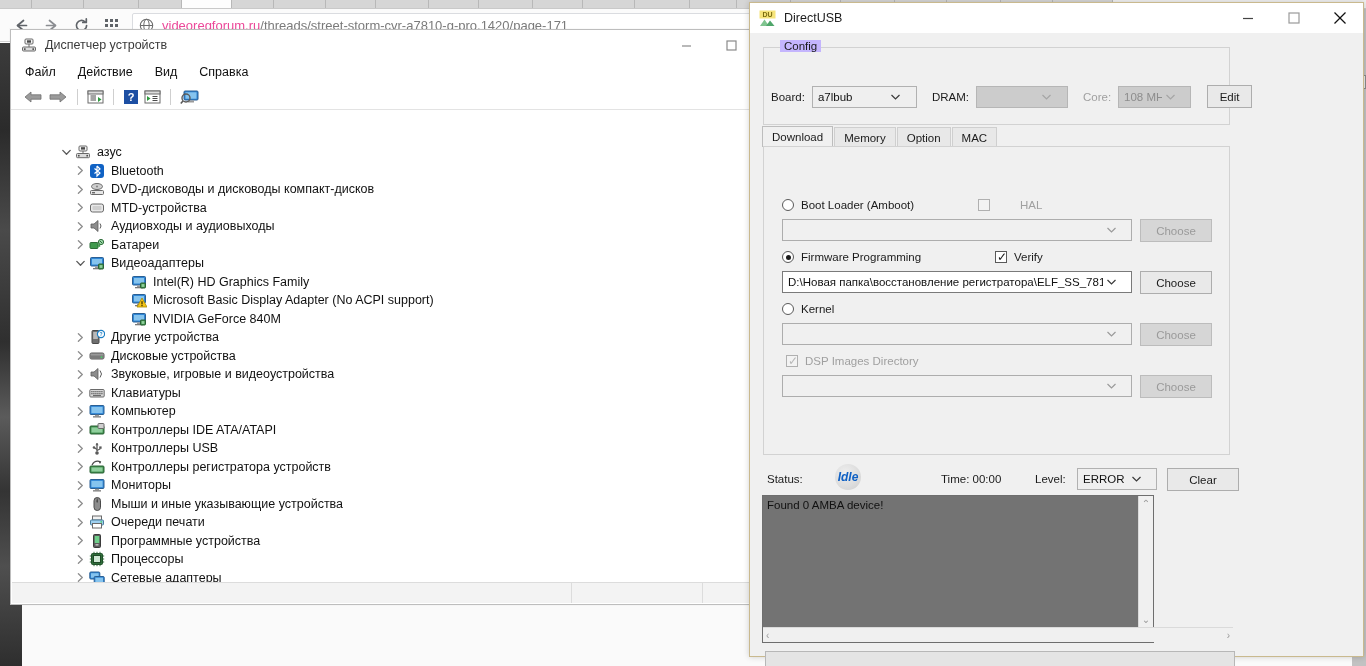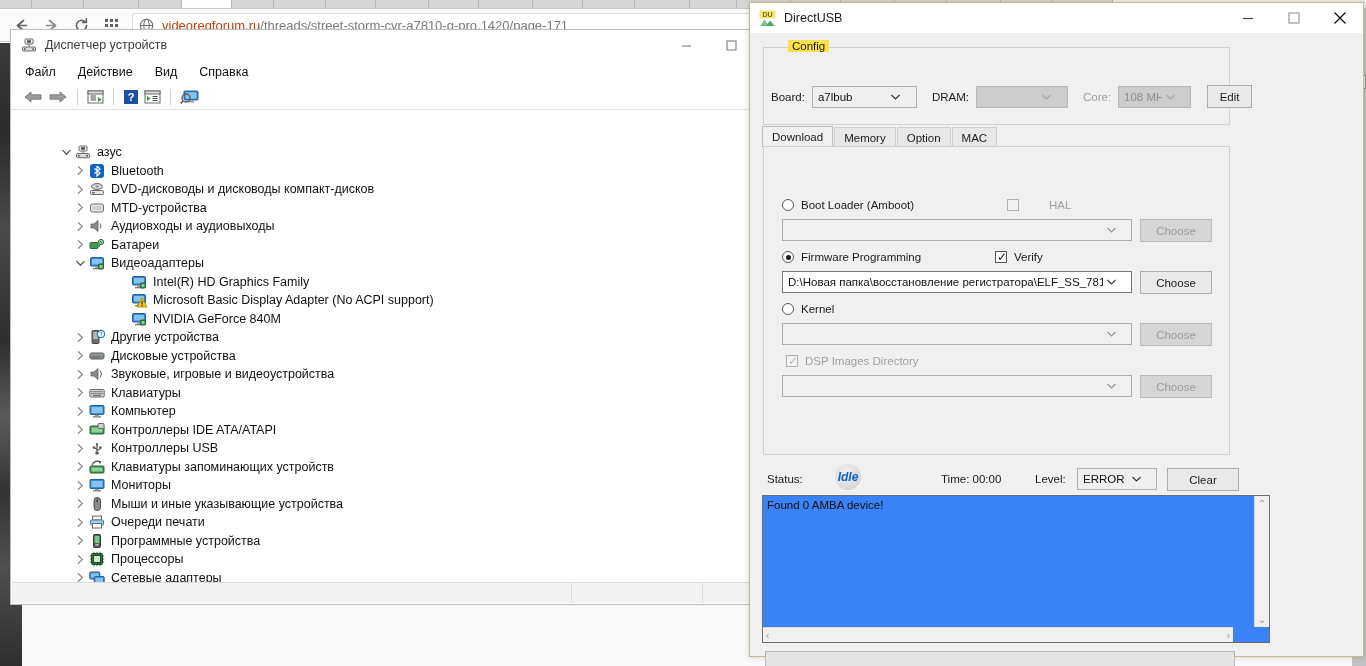--- a/index.html
+++ b/index.html
@@ -28,21 +28,21 @@
     width:30px; height:26px; display:flex; align-items:center; justify-content:center;
     color:#5f6368;
   }
   .nav-btn svg { display:block; }
   .urlbox {
     flex:1; height:24px; margin-left:6px; border:1px solid #dadce0; border-radius:2px;
     background:#fff; display:flex; align-items:center; padding:0 6px; gap:8px;
   }
   .url-favicon { width:15px; height:15px; flex:0 0 15px; }
   .url-text { font-size:13px; color:#202124; white-space:nowrap; }
-  .url-text .host { color:#c2410c; }
+  .url-text .host { color:#ec4899; }
   .url-text .path { color:#7a7a7a; }
 
   .page-body {
     position:absolute; left:0; top:43px; width:1352px; height:623px;
     background:#ffffff;
   }
   .left-dark {
     position:absolute; left:0; top:0; width:22px; height:623px;
     background:linear-gradient(180deg,#3c3c3c 0%,#2b2b2b 14%,#4a4a4a 30%,#2f2f2f 48%,
       #5b5b5b 60%,#343434 72%,#4f4f4f 84%,#2e2e2e 100%);
@@ -113,21 +113,21 @@
   .du-ticon { width:17px; height:17px; margin-right:8px; flex:0 0 17px; }
   .du-title { font-size:12.5px; color:#1b1b1b; flex:1; }
   .du-wbtn { width:46px; height:29px; display:flex; align-items:center; justify-content:center; color:#444; }
   .du-wbtn.close { color:#111; }
   .du-body { position:absolute; left:0; top:30px; width:613px; height:623px; background:#f0f0f0; }
 
   .groupbox {
     position:absolute; border:1px solid #d2d2d2; background:transparent;
   }
   .gb-label {
-    position:absolute; top:-8px; left:24px; background:#fde047; padding:0 4px;
+    position:absolute; top:-8px; left:16px; background:#c4b5fd; padding:0 4px;
     font-size:11.5px; color:#1b1b1b;
   }
   .fld-label { font-size:11.5px; color:#1b1b1b; }
   .fld-label.dim { color:#a0a0a0; }
 
   .combo {
     border:1px solid #7a7a7a; background:#fff; height:22px;
     display:flex; align-items:center; padding:0 12px 0 5px; font-size:11.5px; color:#111;
     position:relative; overflow:hidden; white-space:nowrap;
   }
@@ -174,22 +174,22 @@
   .row { display:flex; align-items:center; gap:7px; }
 
   .statuspill {
     width:26px; height:26px; border-radius:50%;
     background:radial-gradient(circle at 40% 35%, #efefef 0%, #dcdcdc 60%, #cdcdcd 100%);
     display:flex; align-items:center; justify-content:center;
     font-size:12px; font-weight:bold; color:#1061c4; font-style:italic;
   }
 
   .logbox {
-    position:absolute; left:12px; top:462px; width:508px; height:148px;
-    background:#3b82f6; border:1px solid #6e6e6e;
+    position:absolute; left:12px; top:462px; width:392px; height:148px;
+    background:#737373; border:1px solid #6e6e6e;
   }
   .log-text { padding:3px 4px; font-size:11.5px; color:#111; }
   .log-vscroll {
     position:absolute; right:0; top:0; width:15px; height:131px; background:#f0f0f0;
     border-left:1px solid #dadada; display:flex; flex-direction:column;
     align-items:center; justify-content:space-between; padding:2px 0; color:#9a9a9a; font-size:10px;
   }
   .log-hscroll {
     position:absolute; left:0; bottom:0; width:470px; height:15px; background:#f0f0f0;
     border-top:1px solid #dadada; display:flex; align-items:center;
@@ -608,21 +608,21 @@
           <svg width="7" height="9" viewBox="0 0 7 9">
             <path d="M1.4 0.8 L5.3 4.5 L1.4 8.2" fill="none" stroke="#8d8d8d" stroke-width="1.3" stroke-linecap="round" stroke-linejoin="round"></path>
           </svg>
         </span>
         <svg class="tico" viewBox="0 0 16 16">
           <rect x="1" y="7" width="14" height="7" rx="1" fill="#3c8c4a" stroke="#2a6234"></rect>
           <rect x="2.4" y="8.4" width="11.2" height="4.2" fill="#8fcf9c"></rect>
           <path d="M3 6 Q6 0.5 12 3" fill="none" stroke="#4a4a4a" stroke-width="1.2"></path>
           <path d="M12 3 L9.4 2.2 L11 5 Z" fill="#4a4a4a"></path>
         </svg>
-        <span>Клавиатуры запоминающих устройств</span>
+        <span>Контроллеры регистратора устройств</span>
       </div>
       <div class="tnode lvl1">
         <span class="chev">
           <svg width="7" height="9" viewBox="0 0 7 9">
             <path d="M1.4 0.8 L5.3 4.5 L1.4 8.2" fill="none" stroke="#8d8d8d" stroke-width="1.3" stroke-linecap="round" stroke-linejoin="round"></path>
           </svg>
         </span>
         <svg class="tico" viewBox="0 0 16 16">
           <rect x="1" y="2.5" width="14" height="9" rx="1" fill="#2f86d6" stroke="#2a5f93"></rect>
           <rect x="2.4" y="3.9" width="11.2" height="6.2" fill="#86c4ee"></rect>
@@ -814,21 +814,21 @@
         <span>MAC</span>
       </div>
     </div>
 
     <div class="groupbox" style="left:13px; top:113px; width:467px; height:309px; background:#f0f0f0;"></div>
 
     <div style="position:absolute; left:32px; top:166px;" class="row">
       <span class="radio"></span>
       <span class="fld-label">Boot Loader (Amboot)</span>
     </div>
-    <div style="position:absolute; left:257px; top:166px;gap:30px;" class="row">
+    <div style="position:absolute; left:228px; top:166px;gap:30px;" class="row">
       <span class="chk dim"></span>
       <span class="fld-label dim">HAL</span>
     </div>
     <div class="combo empty-en" style="position:absolute; left:32px; top:186px; width:350px;">
       <span class="cval"></span>
       <span class="carrow">
         <svg width="9" height="6" viewBox="0 0 9 6">
             <path d="M0.5 1 L4.5 5 L8.5 1" fill="none" stroke="currentColor" stroke-width="1.2"></path>
           </svg>
       </span>

